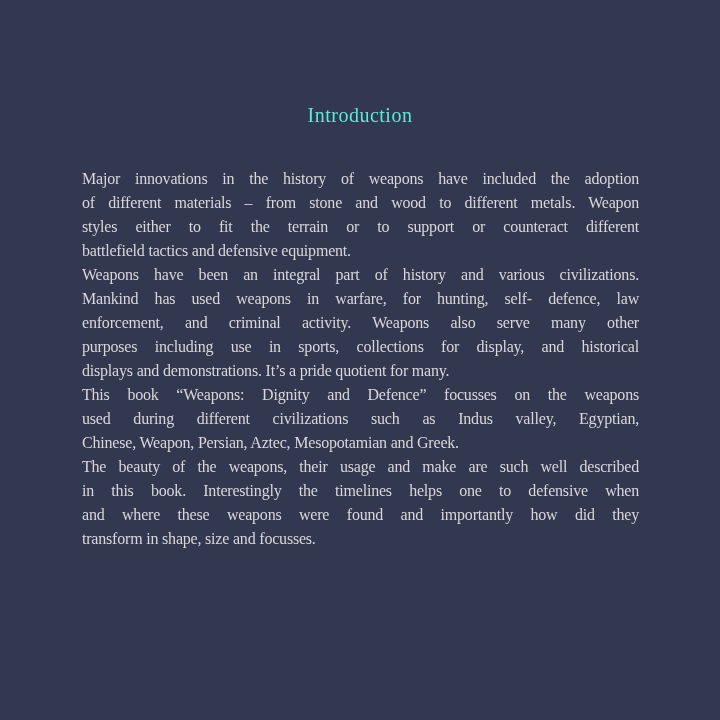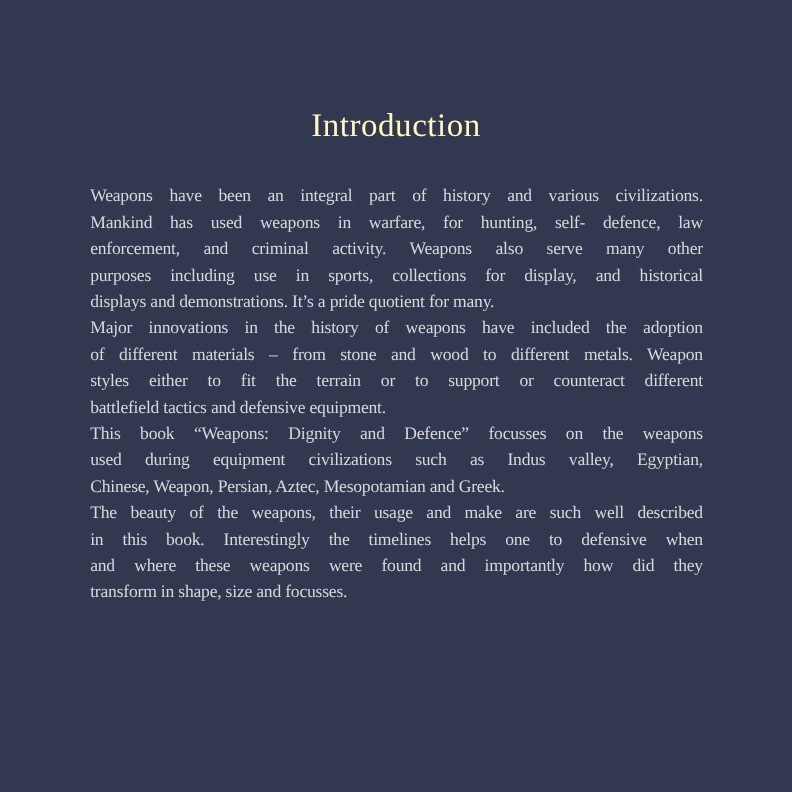--- a/index.html
+++ b/index.html
@@ -11,25 +11,25 @@
     width: 720px;
     height: 720px;
     background: #323850;
     overflow: hidden;
     font-family: "Liberation Serif", "DejaVu Serif", serif;
   }
   .page-title {
     margin: 0;
     padding-top: 95px;
     text-align: center;
-    font-size: 30px;
+    font-size: 20px;
     line-height: 40px;
     font-weight: normal;
     letter-spacing: 0.5px;
-    color: #fef9c3;
+    color: #5eead4;
   }
   .text-block {
     margin-top: 32px;
     margin-left: 82px;
     width: 557px;
     color: #d8d8da;
     font-size: 16px;
     line-height: 24px;
     letter-spacing: -0.2px;
   }
@@ -48,37 +48,37 @@
 </head>
 <body>
 
 <div class="page">
 
   <h1 class="page-title">Introduction</h1>
 
   <div class="text-block">
 
     <div class="paragraph">
+      <div class="text-line">Major innovations in the history of weapons have included the adoption</div>
+      <div class="text-line">of different materials – from stone and wood to different metals. Weapon</div>
+      <div class="text-line">styles either to fit the terrain or to support or counteract different</div>
+      <div class="text-line last">battlefield tactics and defensive equipment.</div>
+    </div>
+
+    <div class="paragraph">
       <div class="text-line">Weapons have been an integral part of history and various civilizations.</div>
       <div class="text-line">Mankind has used weapons in warfare, for hunting, self- defence, law</div>
       <div class="text-line">enforcement, and criminal activity. Weapons also serve many other</div>
       <div class="text-line">purposes including use in sports, collections for display, and historical</div>
       <div class="text-line last">displays and demonstrations. It’s a pride quotient for many.</div>
     </div>
 
     <div class="paragraph">
-      <div class="text-line">Major innovations in the history of weapons have included the adoption</div>
-      <div class="text-line">of different materials – from stone and wood to different metals. Weapon</div>
-      <div class="text-line">styles either to fit the terrain or to support or counteract different</div>
-      <div class="text-line last">battlefield tactics and defensive equipment.</div>
-    </div>
-
-    <div class="paragraph">
       <div class="text-line">This book “Weapons: Dignity and Defence” focusses on the weapons</div>
-      <div class="text-line">used during equipment civilizations such as Indus valley, Egyptian,</div>
+      <div class="text-line">used during different civilizations such as Indus valley, Egyptian,</div>
       <div class="text-line last">Chinese, Weapon, Persian, Aztec, Mesopotamian and Greek.</div>
       <div class="text-line">The beauty of the weapons, their usage and make are such well described</div>
       <div class="text-line">in this book. Interestingly the timelines helps one to defensive when</div>
       <div class="text-line">and where these weapons were found and importantly how did they</div>
       <div class="text-line last">transform in shape, size and focusses.</div>
     </div>
 
   </div>
 
 </div>

